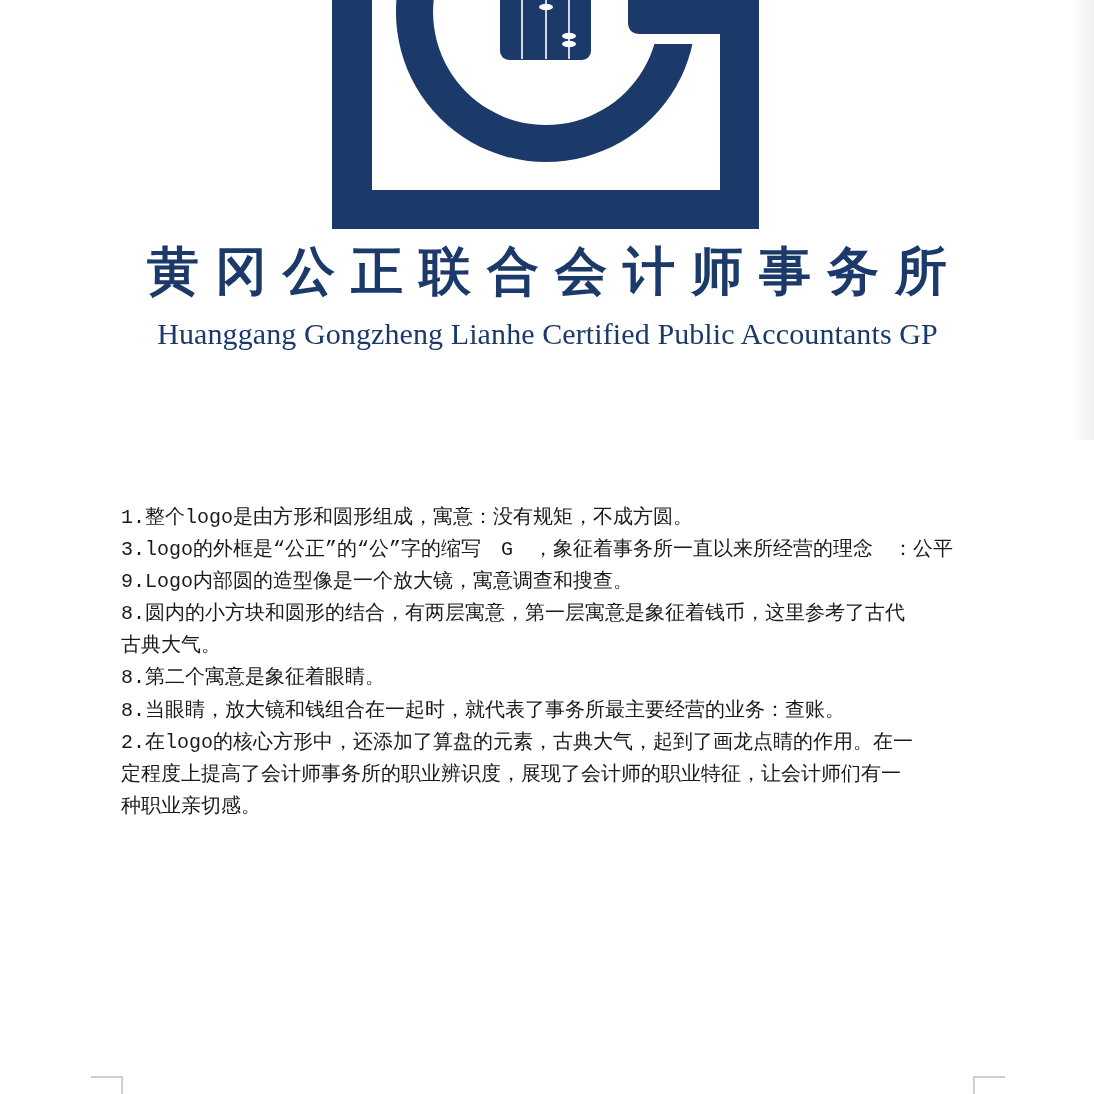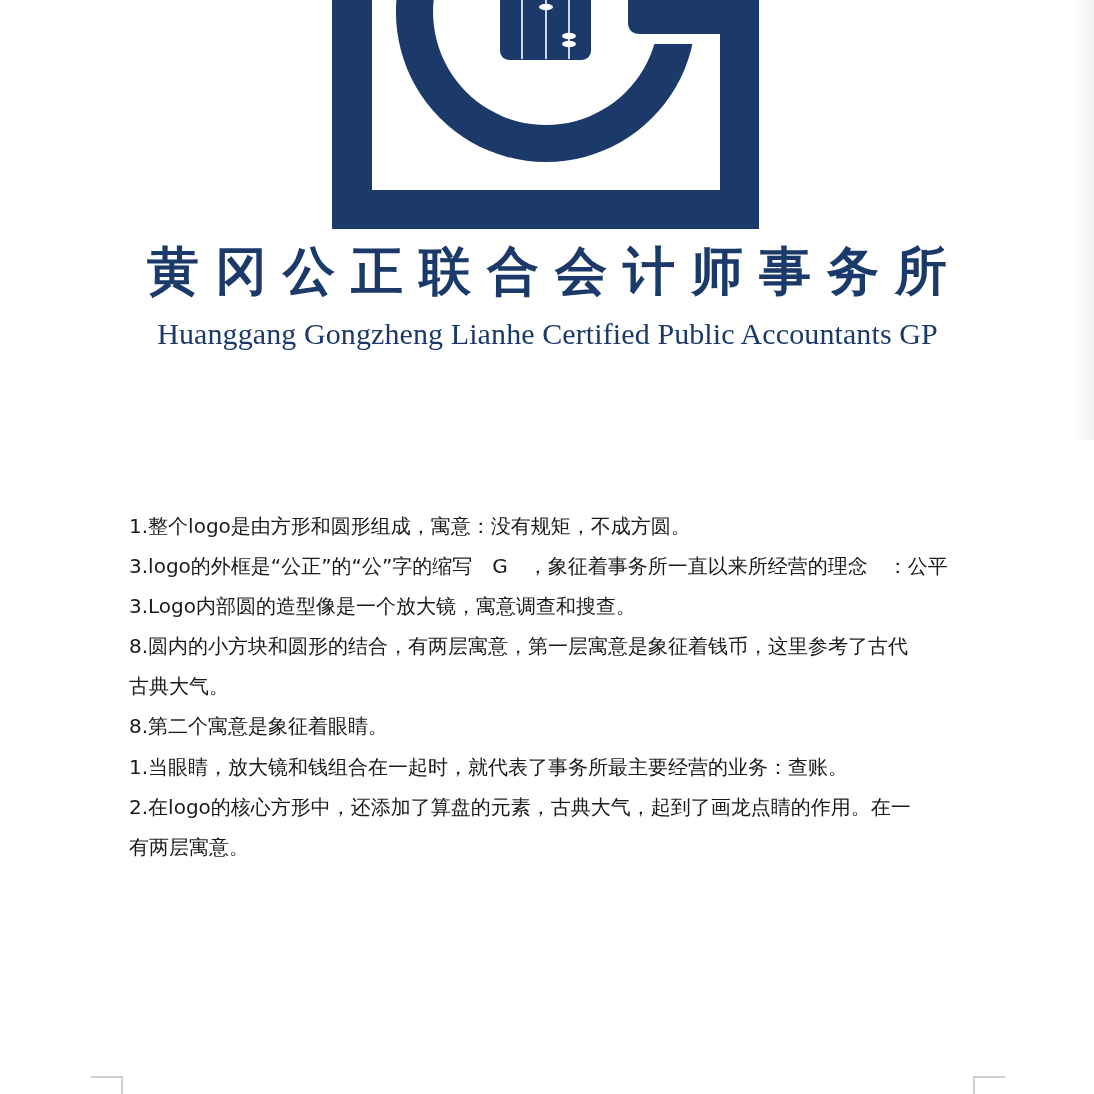--- a/index.html
+++ b/index.html
@@ -67,24 +67,25 @@
       position: absolute;
       left: 121px;
       top: 502px;
       width: 860px;
       color: #1a1a1a;
       font-family: "DejaVu Sans", "Liberation Sans", sans-serif;
       font-size: 20px;
       line-height: 32.1px;
     }
     .body-text p {
-      margin: 8px;
+      margin: 0;
       padding: 0;
       text-align: justify;
       text-align-last: left;
+      font-family: Liberation Mono, monospace;
     }
     .corner {
       position: absolute;
       width: 30px;
       height: 18px;
       border-color: #cfcfcf;
       border-style: solid;
       border-width: 0;
     }
     .corner-left {
@@ -140,23 +141,24 @@
   <span>事</span>
   <span>务</span>
   <span>所</span>
 </div>
 
 <div class="en-title">Huanggang Gongzheng Lianhe Certified Public Accountants GP</div>
 
 <div class="body-text">
   <p>1.整个logo是由方形和圆形组成，寓意：没有规矩，不成方圆。</p>
   <p>3.logo的外框是“公正”的“公”字的缩写　G　，象征着事务所一直以来所经营的理念　：公平</p>
-  <p>3.Logo内部圆的造型像是一个放大镜，寓意调查和搜查。</p>
+  <p>9.Logo内部圆的造型像是一个放大镜，寓意调查和搜查。</p>
   <p>8.圆内的小方块和圆形的结合，有两层寓意，第一层寓意是象征着钱币，这里参考了古代</p>
   <p>古典大气。</p>
   <p>8.第二个寓意是象征着眼睛。</p>
-  <p>1.当眼睛，放大镜和钱组合在一起时，就代表了事务所最主要经营的业务：查账。</p>
+  <p>8.当眼睛，放大镜和钱组合在一起时，就代表了事务所最主要经营的业务：查账。</p>
   <p>2.在logo的核心方形中，还添加了算盘的元素，古典大气，起到了画龙点睛的作用。在一</p>
-  <p>有两层寓意。</p>
+  <p>定程度上提高了会计师事务所的职业辨识度，展现了会计师的职业特征，让会计师们有一</p>
+  <p>种职业亲切感。</p>
 </div>
 
 <div class="corner corner-left"></div>
 <div class="corner corner-right"></div>
 
 </body></html>

